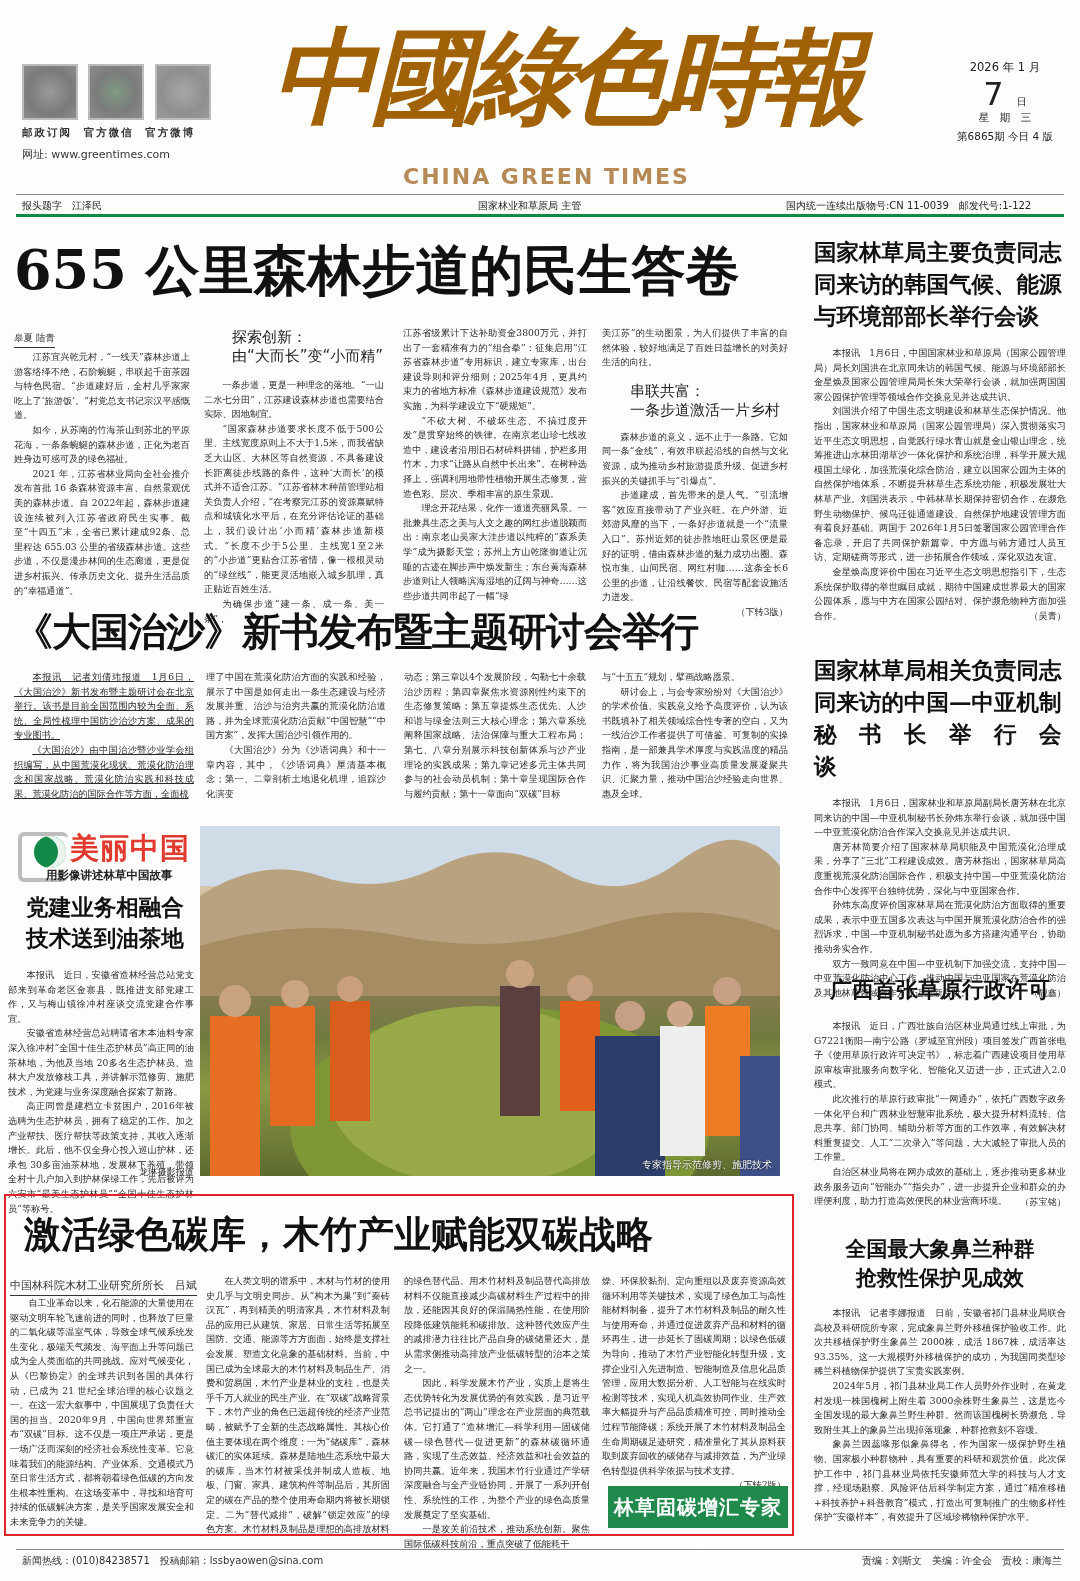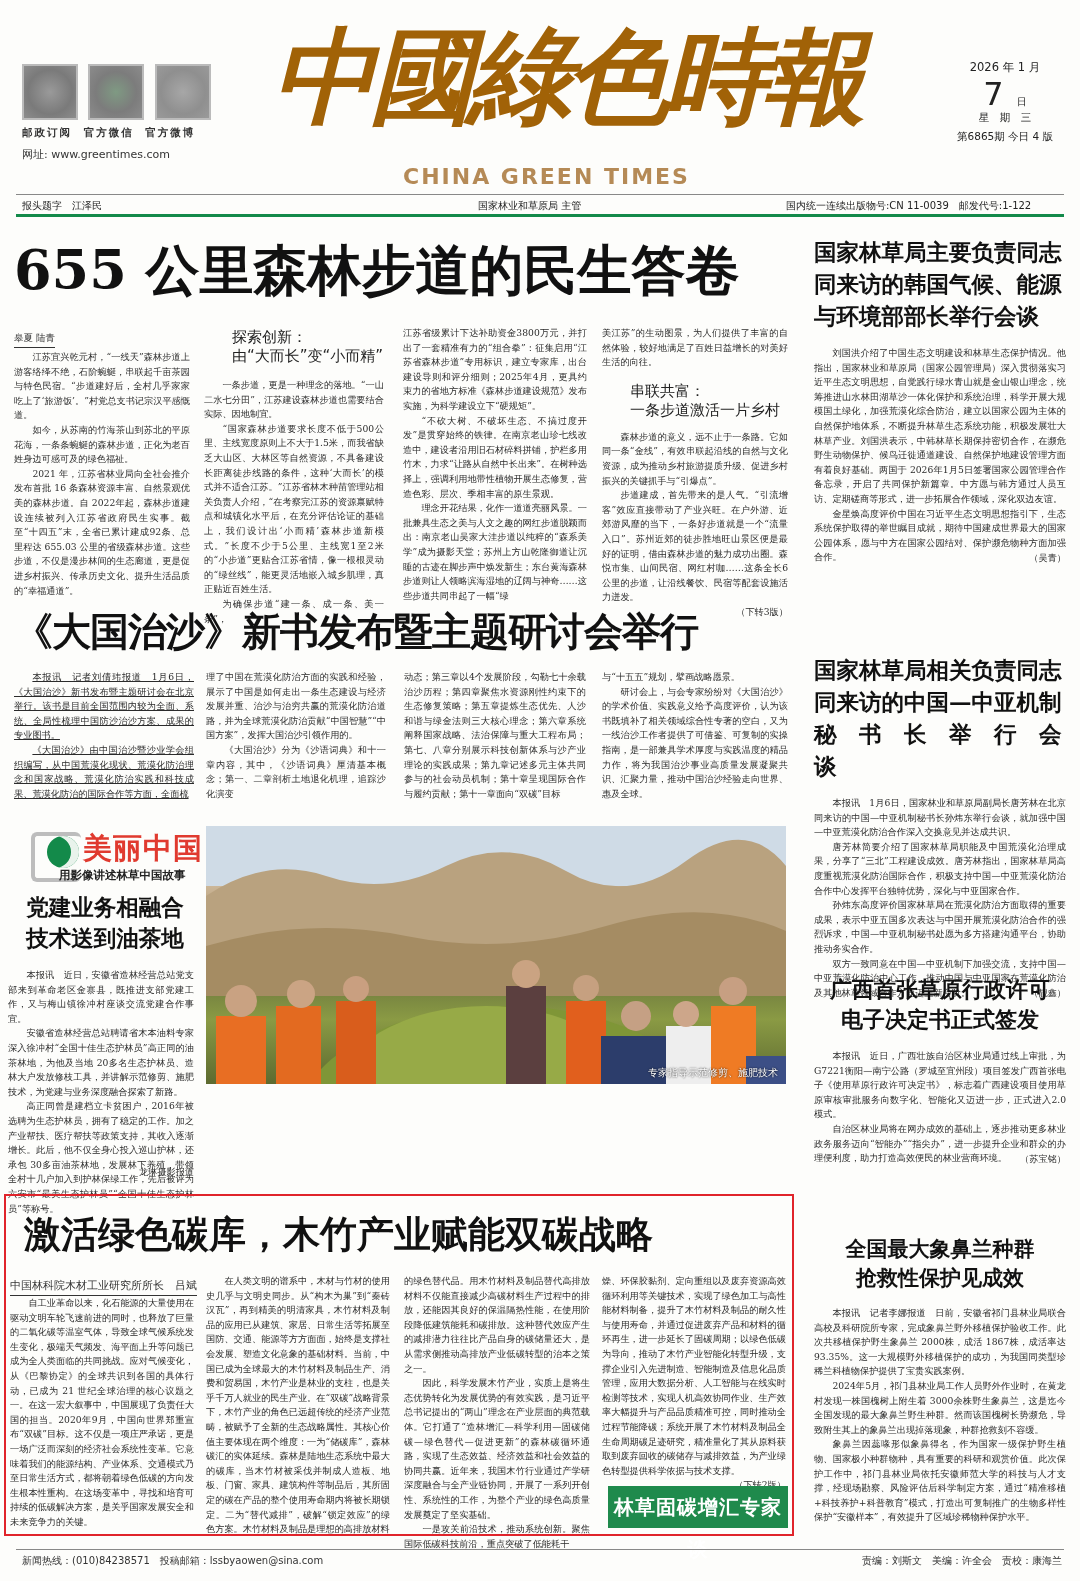--- a/index.html
+++ b/index.html
@@ -98,20 +98,21 @@
   </div>
 </div>
 
 <div class="abs" style="left:814px;top:236px;width:252px;">
   <div class="hl" style="font-size:22.5px;line-height:32px;letter-spacing:0;">
     <div>国家林草局主要负责同志</div>
     <div>同来访的韩国气候、能源</div>
     <div>与环境部部长举行会谈</div>
   </div>
   <div class="body-text" style="margin-top:14px;">
+    <p>本报讯　1月6日，中国国家林业和草原局（国家公园管理局）局长刘国洪在北京同来访的韩国气候、能源与环境部部长金星焕及国家公园管理局局长朱大荣举行会谈，就加强两国国家公园保护管理等领域合作交换意见并达成共识。</p>
     <p>刘国洪介绍了中国生态文明建设和林草生态保护情况。他指出，国家林业和草原局（国家公园管理局）深入贯彻落实习近平生态文明思想，自觉践行绿水青山就是金山银山理念，统筹推进山水林田湖草沙一体化保护和系统治理，科学开展大规模国土绿化，加强荒漠化综合防治，建立以国家公园为主体的自然保护地体系，不断提升林草生态系统功能，积极发展壮大林草产业。刘国洪表示，中韩林草长期保持密切合作，在濒危野生动物保护、候鸟迁徙通道建设、自然保护地建设管理方面有着良好基础。两国于 2026年1月5日签署国家公园管理合作备忘录，开启了共同保护新篇章。中方愿与韩方通过人员互访、定期磋商等形式，进一步拓展合作领域，深化双边友谊。</p>
     <p>金星焕高度评价中国在习近平生态文明思想指引下，生态系统保护取得的举世瞩目成就，期待中国建成世界最大的国家公园体系，愿与中方在国家公园结对、保护濒危物种方面加强合作。</p>
   </div>
   <div class="body-text tail" style="margin-top:-14px;">（吴青）</div>
 </div>
 
 <div class="abs" style="left:14px;top:596px;width:786px;height:210px;">
   <div class="hl" style="font-size:39px;line-height:70px;white-space:nowrap;letter-spacing:-1px;">《大国治沙》新书发布暨主题研讨会举行</div>
   <div class="abs body-text" style="left:0;top:74px;width:180px;text-decoration:underline;">
     <p>本报讯　记者刘倩玮报道　1月6日，《大国治沙》新书发布暨主题研讨会在北京举行。该书是目前全国范围内较为全面、系统、全局性梳理中国防沙治沙方案、成果的专业图书。</p>
@@ -139,39 +140,39 @@
   <div class="body-text" style="margin-top:14px;">
     <p>本报讯　1月6日，国家林业和草原局副局长唐芳林在北京同来访的中国—中亚机制秘书长孙炜东举行会谈，就加强中国—中亚荒漠化防治合作深入交换意见并达成共识。</p>
     <p>唐芳林简要介绍了国家林草局职能及中国荒漠化治理成果，分享了“三北”工程建设成效。唐芳林指出，国家林草局高度重视荒漠化防治国际合作，积极支持中国—中亚荒漠化防治合作中心发挥平台独特优势，深化与中亚国家合作。</p>
     <p>孙炜东高度评价国家林草局在荒漠化防治方面取得的重要成果，表示中亚五国多次表达与中国开展荒漠化防治合作的强烈诉求，中国—中亚机制秘书处愿为多方搭建沟通平台，协助推动务实合作。</p>
     <p>双方一致同意在中国—中亚机制下加强交流，支持中国—中亚荒漠化防治中心工作，推动中国与中亚国家在荒漠化防治及其他林草领域合作方面迈上新台阶。</p>
   </div>
   <div class="body-text tail" style="margin-top:-14px;">（靓鑫）</div>
 </div>
 
 <div class="abs" style="left:8px;top:822px;width:194px;height:360px;">
-  <div class="abs" style="left:21px;top:4px;width:186px;height:58px;">
+  <div class="abs" style="left:8px;top:4px;width:186px;height:58px;">
     <div class="abs" style="left:2px;top:6px;width:50px;height:50px;border:4px solid #bdbdbd;border-radius:6px;border-right:none;"></div>
     <div class="abs" style="left:18px;top:10px;width:32px;height:32px;border-radius:50%;background:#138a4a;box-shadow:inset -8px 0 0 #e9f3ec;"></div>
     <div class="abs" style="left:54px;top:4px;font-family:'DejaVu Sans',sans-serif;font-weight:bold;font-size:29px;line-height:36px;color:#e03a2f;letter-spacing:1px;">美丽中国</div>
     <div class="abs" style="left:30px;top:42px;font-size:11.5px;font-weight:bold;color:#222;">用影像讲述林草中国故事</div>
   </div>
   <div class="abs hl" style="left:0;top:70px;width:194px;font-size:22.5px;line-height:31px;letter-spacing:0;text-align:center;">
     <div>党建业务相融合</div>
     <div>技术送到油茶地</div>
   </div>
   <div class="abs body-text" style="left:0;top:146px;width:186px;">
     <p>本报讯　近日，安徽省造林经营总站党支部来到革命老区金寨县，既推进支部党建工作，又与梅山镇徐冲村座谈交流党建合作事宜。</p>
     <p>安徽省造林经营总站聘请省木本油料专家深入徐冲村“全国十佳生态护林员”高正同的油茶林地，为他及当地 20多名生态护林员、造林大户发放修枝工具，并讲解示范修剪、施肥技术，为党建与业务深度融合探索了新路。</p>
     <p>高正同曾是建档立卡贫困户，2016年被选聘为生态护林员，拥有了稳定的工作。加之产业帮扶、医疗帮扶等政策支持，其收入逐渐增长。此后，他不仅全身心投入巡山护林，还承包 30多亩油茶林地，发展林下养殖，带领全村十几户加入到护林保绿工作，先后被评为六安市“最美生态护林员”“全国十佳生态护林员”等称号。</p>
   </div>
   <div class="abs body-text tail" style="left:0;top:343px;width:186px;">龙琳摄影报道</div>
 </div>
 
-<div class="abs photo" style="left:206px;top:826px;width:580px;height:258px;">
+<div class="abs photo" style="left:200px;top:826px;width:580px;height:350px;">
   <svg width="580" height="350" viewBox="0 0 580 350">
     <rect x="0" y="0" width="580" height="60" fill="#cfdbe6"></rect>
     <path d="M0 70 Q60 30 120 50 T240 40 T360 45 T480 35 T580 40 L580 150 L0 150 Z" fill="#b9a27f"></path>
     <path d="M0 120 Q100 90 200 110 T400 100 T580 105 L580 170 L0 170 Z" fill="#a58c63"></path>
     <ellipse cx="300" cy="300" rx="210" ry="120" fill="#7f9637"></ellipse>
     <ellipse cx="280" cy="270" rx="150" ry="90" fill="#97aa47"></ellipse>
     <rect x="10" y="190" width="50" height="160" fill="#e86e23"></rect>
     <rect x="70" y="180" width="45" height="120" fill="#e36a20"></rect>
     <rect x="130" y="175" width="40" height="120" fill="#d95d1c"></rect>
     <rect x="300" y="160" width="40" height="130" fill="#5b3f3f"></rect>
@@ -188,24 +189,24 @@
     <circle cx="430" cy="190" r="15" fill="#c5a084"></circle>
     <circle cx="480" cy="188" r="13" fill="#cda68a"></circle>
     <circle cx="527" cy="165" r="14" fill="#c79f82"></circle>
   </svg>
   <div class="abs" style="right:8px;bottom:4px;font-size:10px;color:#fff;text-shadow:0 0 2px #000;">专家指导示范修剪、施肥技术</div>
 </div>
 
 <div class="abs" style="left:814px;top:974px;width:252px;">
   <div class="hl" style="font-size:22px;line-height:30px;letter-spacing:0;text-align:center;">
     <div>广西首张草原行政许可</div>
-    <div>电子决定书正式签发</div>
   </div>
   <div class="body-text" style="margin-top:15px;">
     <p>本报讯　近日，广西壮族自治区林业局通过线上审批，为 G7221衡阳—南宁公路（罗城至宜州段）项目签发广西首张电子《使用草原行政许可决定书》，标志着广西建设项目使用草原审核审批服务向数字化、智能化又迈进一步，正式进入2.0模式。</p>
+    <p>此次推行的草原行政审批“一网通办”，依托广西数字政务一体化平台和广西林业智慧审批系统，极大提升材料流转、信息共享、部门协同、辅助分析等方面的工作效率，有效解决材料重复提交、人工“二次录入”等问题，大大减轻了审批人员的工作量。</p>
     <p>自治区林业局将在网办成效的基础上，逐步推动更多林业政务服务迈向“智能办”“指尖办”，进一步提升企业和群众的办理便利度，助力打造高效便民的林业营商环境。</p>
   </div>
   <div class="body-text tail" style="margin-top:-14px;">（苏宝铭）</div>
 </div>
 
 <div class="abs" style="left:4px;top:1194px;width:790px;height:342px;border:2.5px solid #e0242b;">
   <div class="hl" style="position:absolute;left:18px;top:4px;font-size:37px;line-height:68px;white-space:nowrap;letter-spacing:0;">激活绿色碳库，木竹产业赋能双碳战略</div>
   <div class="abs" style="left:4px;top:78px;"><span class="byline" style="font-size:11px;">中国林科院木材工业研究所所长　吕斌</span></div>
 
   <div class="abs body-text" style="left:4px;top:100px;width:184px;">

